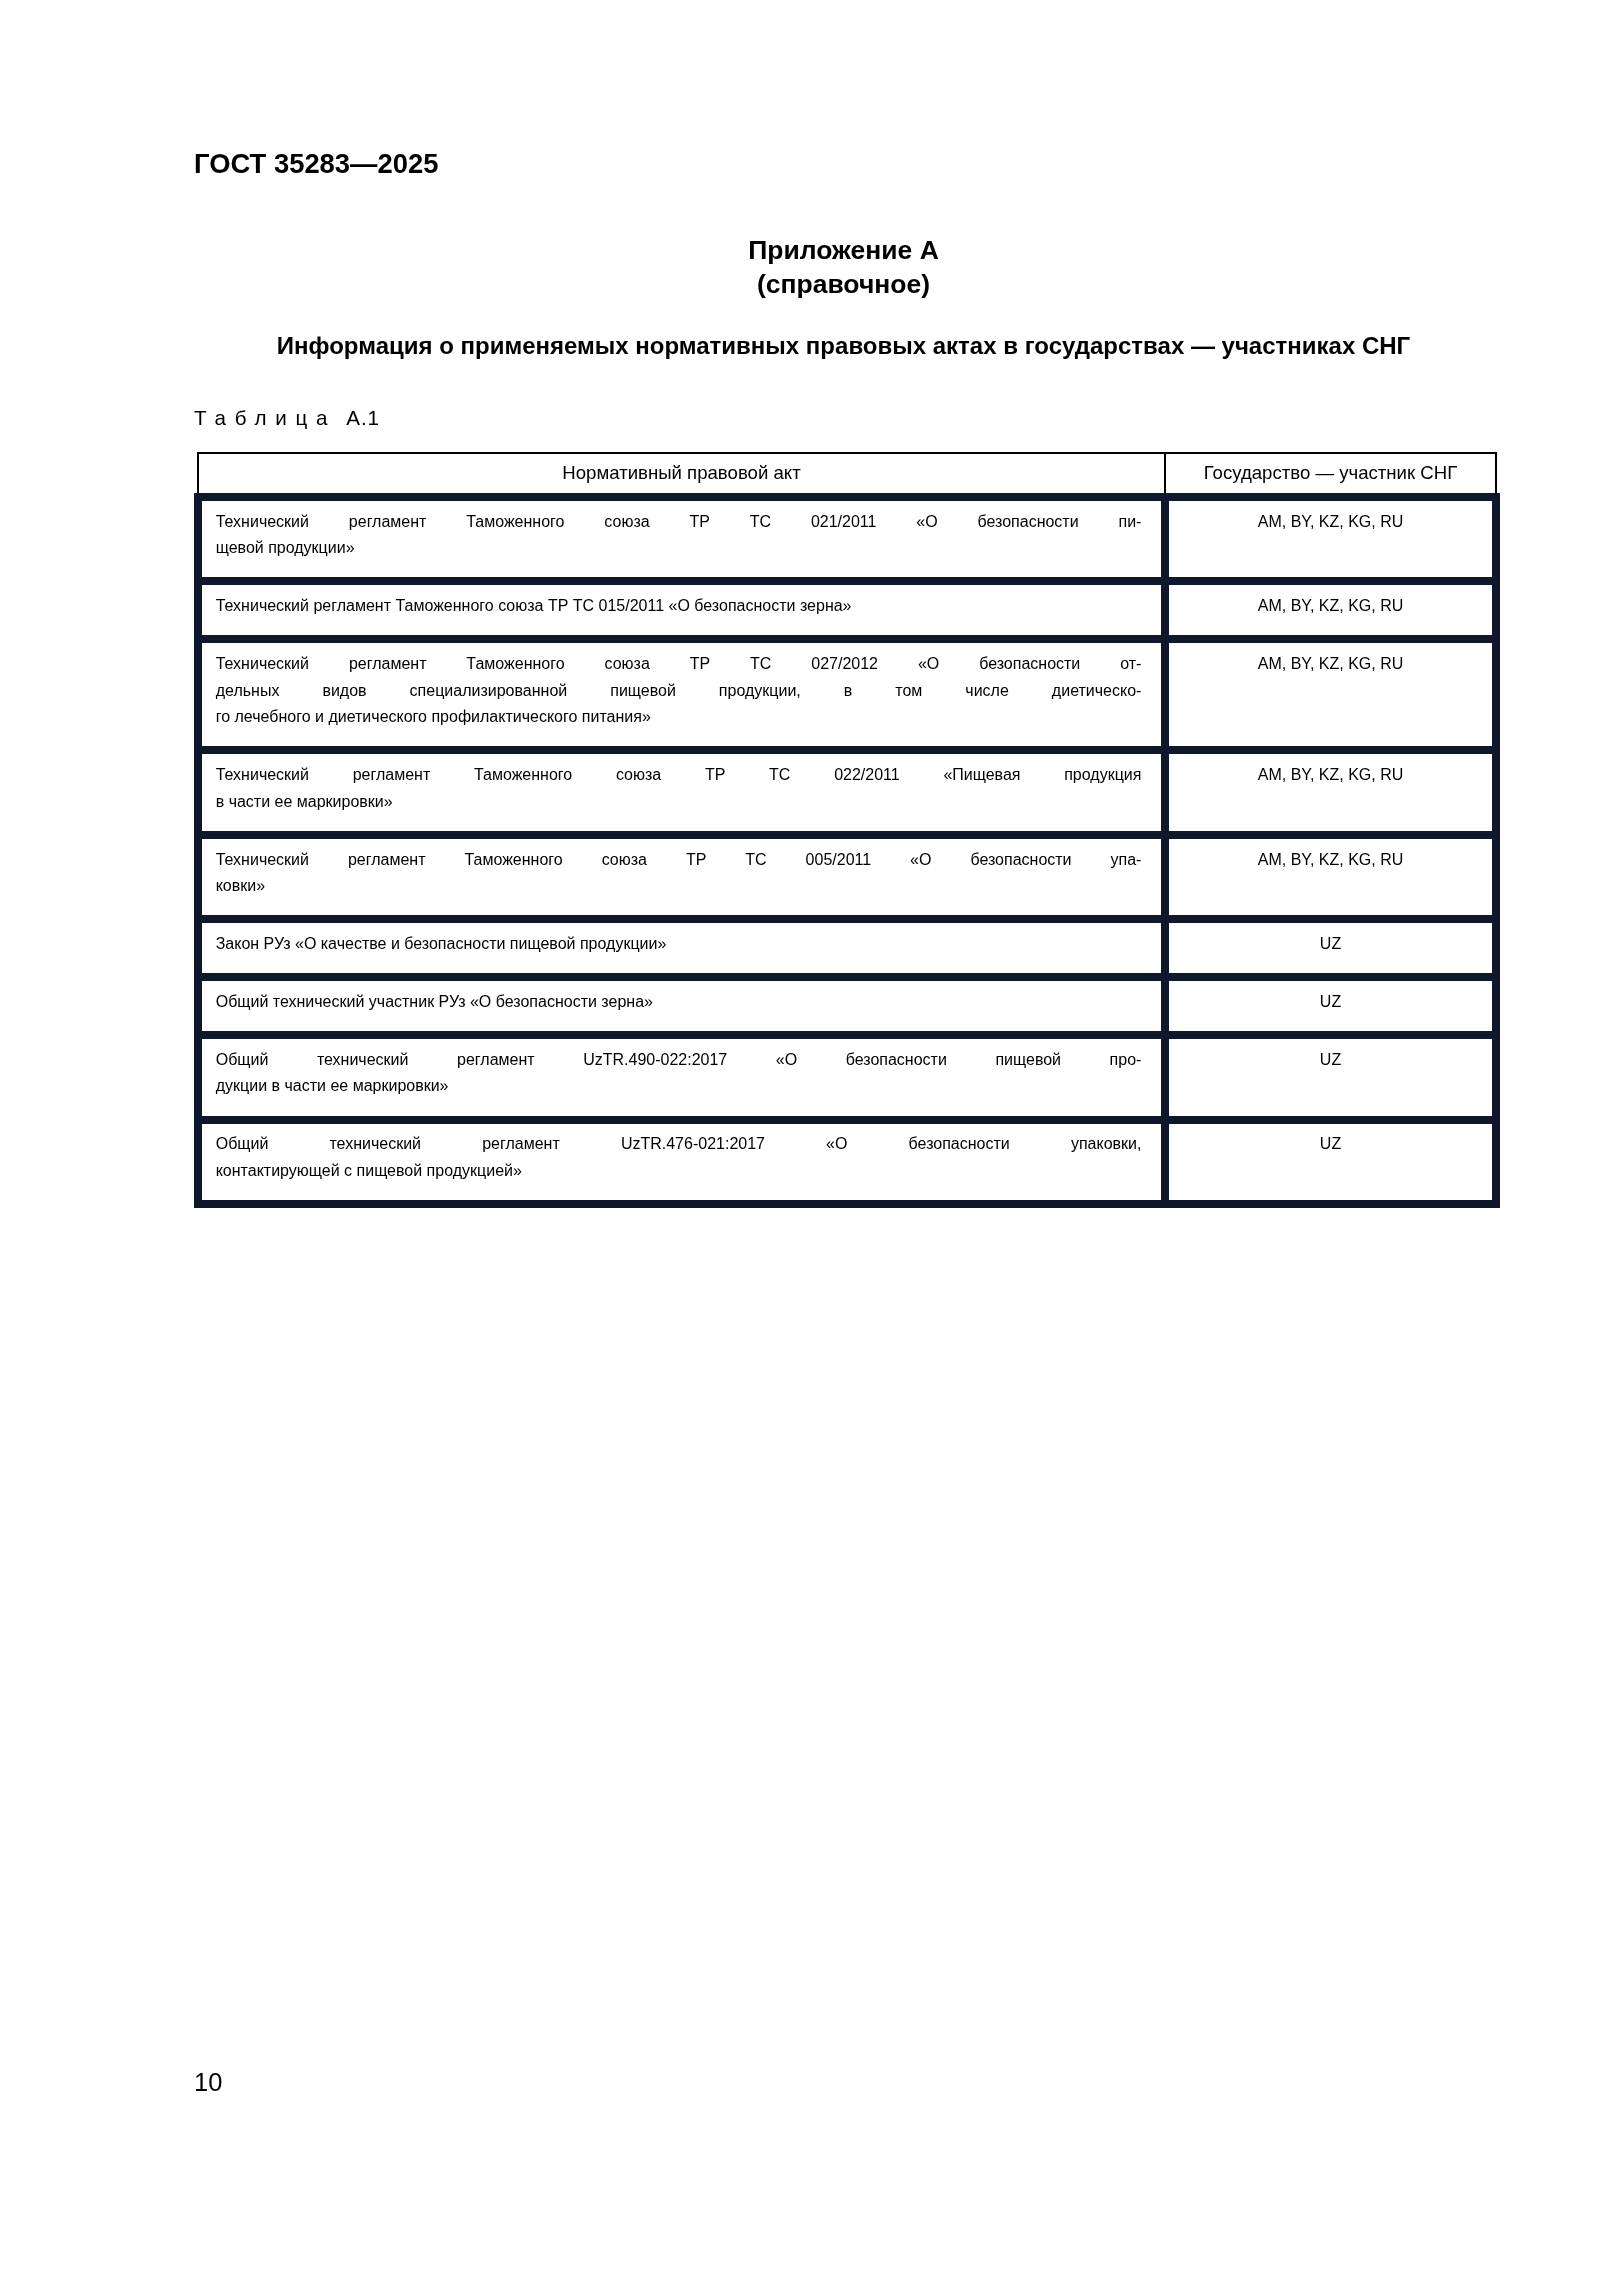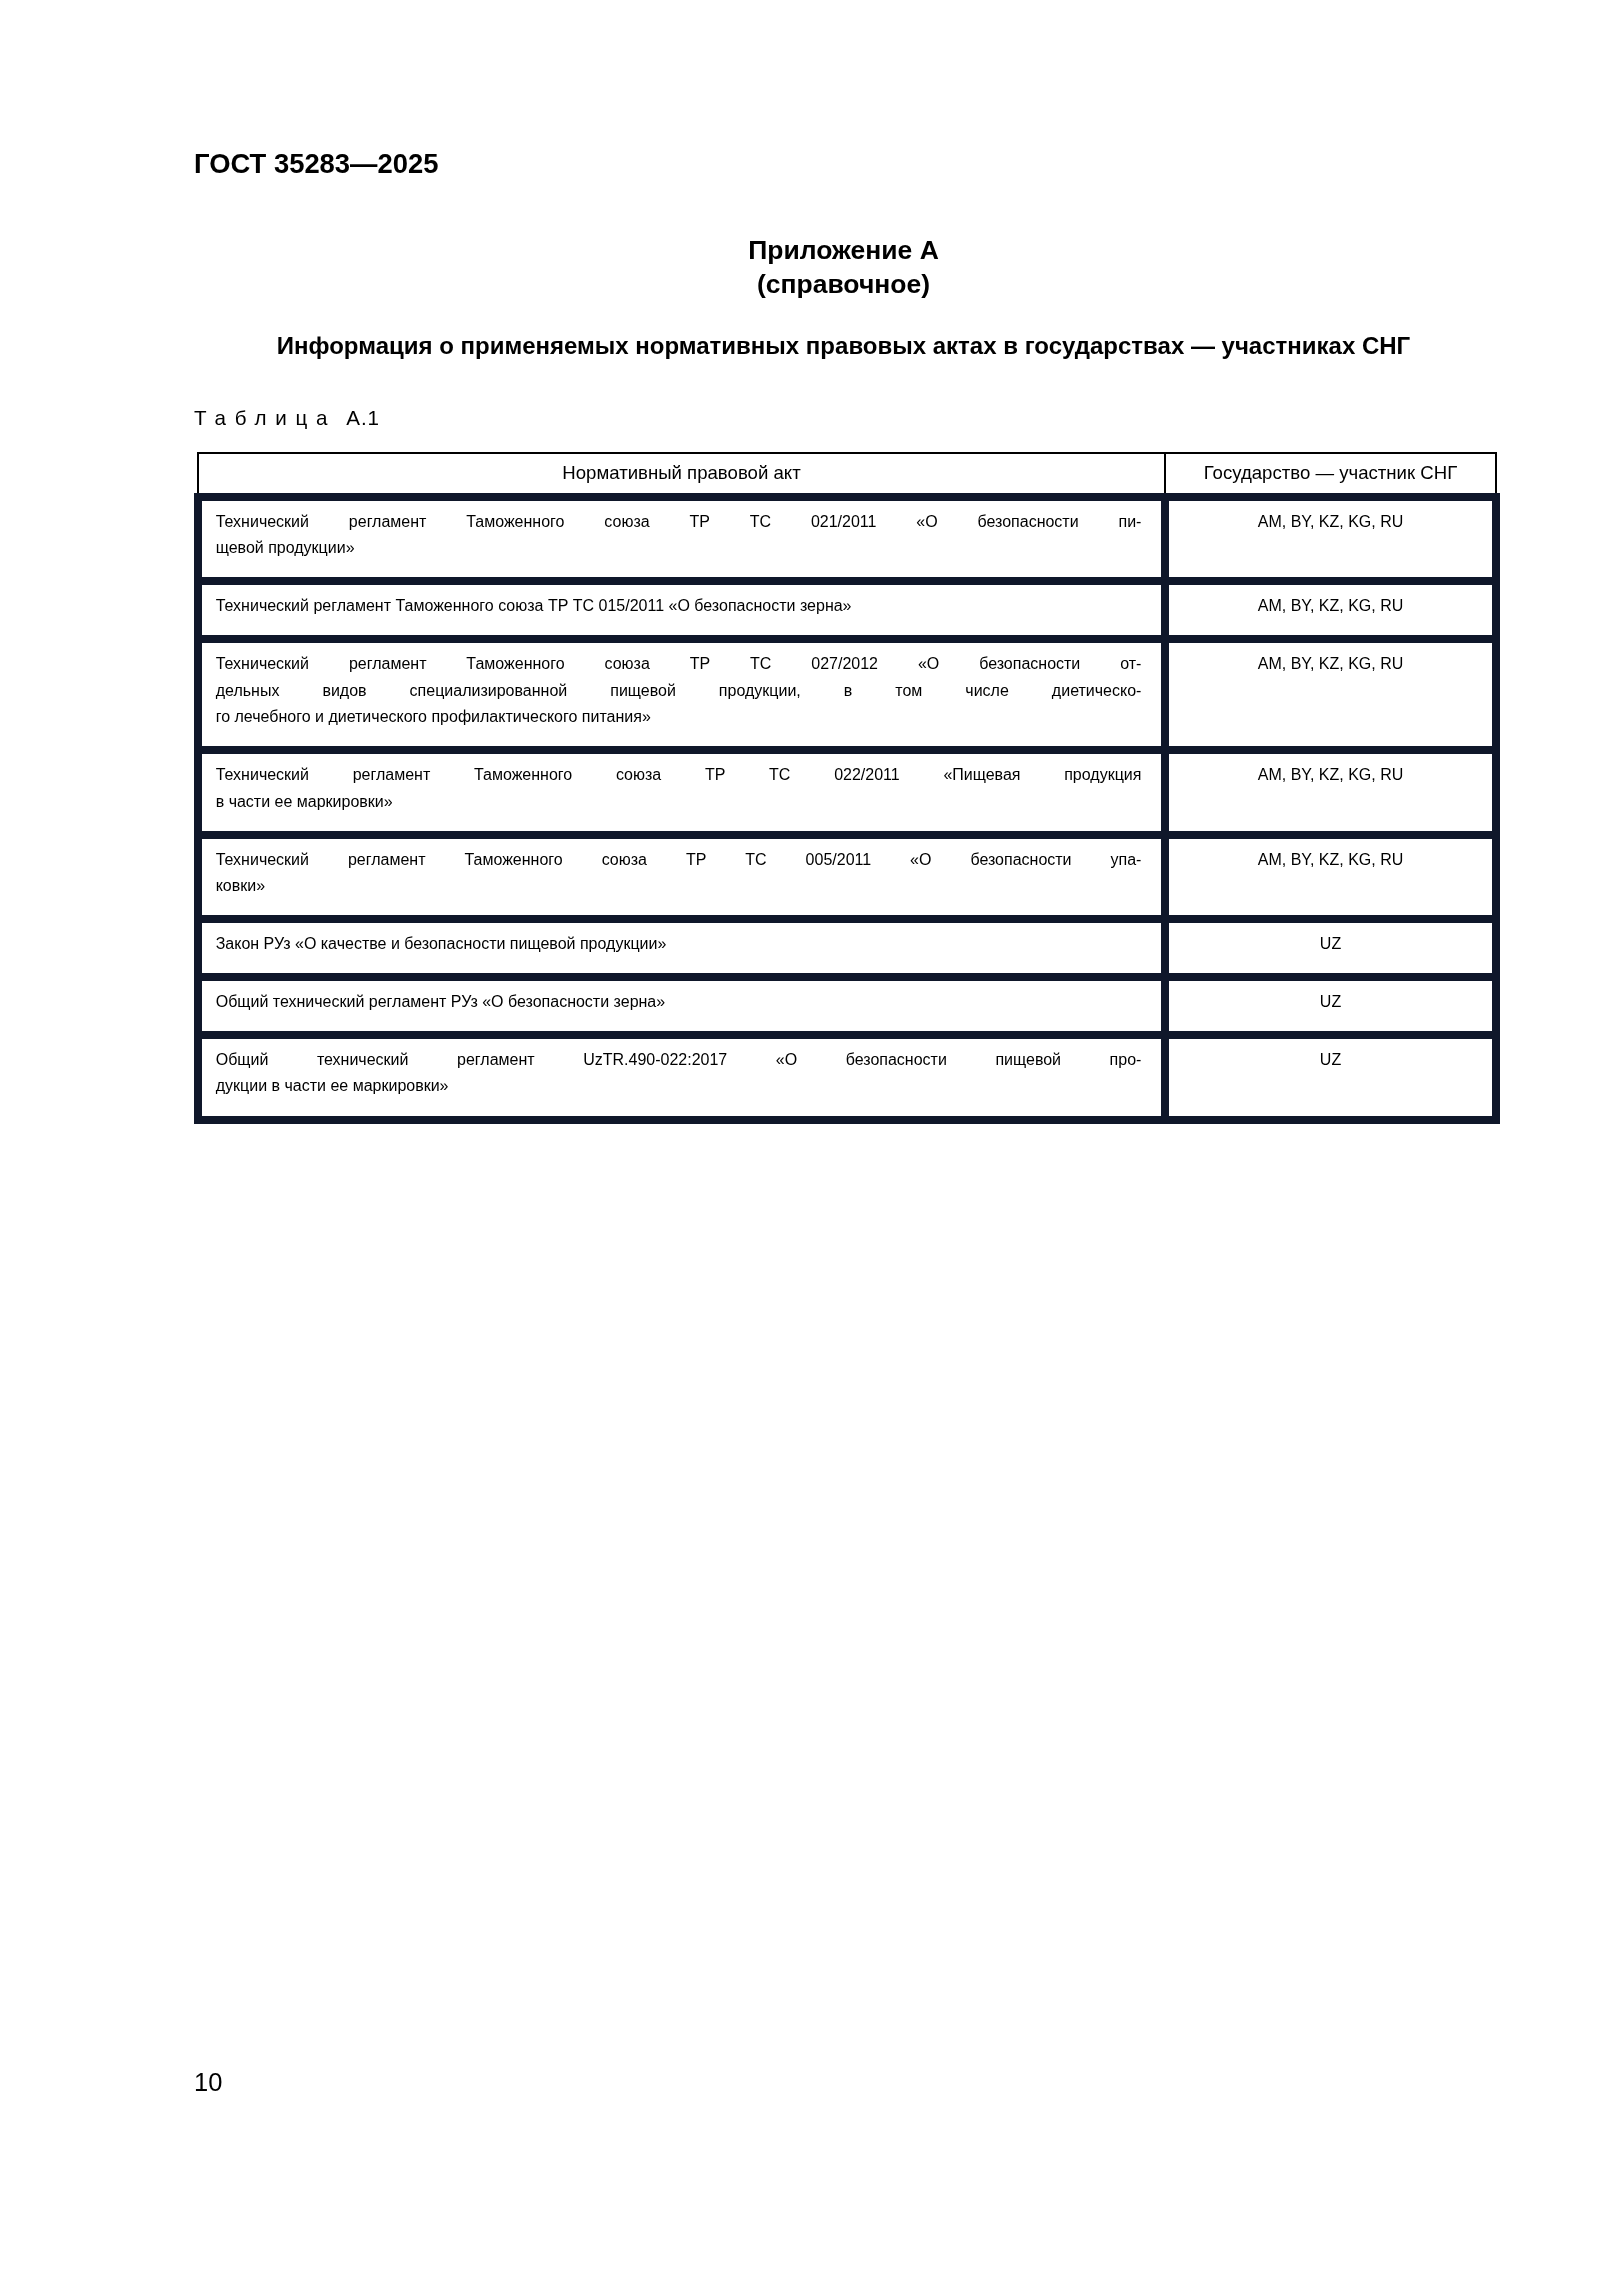--- a/index.html
+++ b/index.html
@@ -154,28 +154,35 @@
           <td class="states-cell">AM, BY, KZ, KG, RU</td>
         </tr>
         <tr>
           <td class="act-cell">
             <div class="act-line">Закон РУз «О качестве и безопасности пищевой продукции»</div>
           </td>
           <td class="states-cell">UZ</td>
         </tr>
         <tr>
           <td class="act-cell">
-            <div class="act-line">Общий технический регламент РУз «О безопасности зерна»</div>
+            <div class="act-line">Общий технический участник РУз «О безопасности зерна»</div>
           </td>
           <td class="states-cell">UZ</td>
         </tr>
         <tr>
           <td class="act-cell">
             <div class="act-line stretch">Общий технический регламент UzTR.490-022:2017 «О безопасности пищевой про-</div>
             <div class="act-line">дукции в части ее маркировки»</div>
+          </td>
+          <td class="states-cell">UZ</td>
+        </tr>
+        <tr>
+          <td class="act-cell">
+            <div class="act-line stretch">Общий технический регламент UzTR.476-021:2017 «О безопасности упаковки,</div>
+            <div class="act-line">контактирующей с пищевой продукцией»</div>
           </td>
           <td class="states-cell">UZ</td>
         </tr>
       </tbody>
   </table>
 
 </div>
 
 <div class="page-num">10</div>
 

